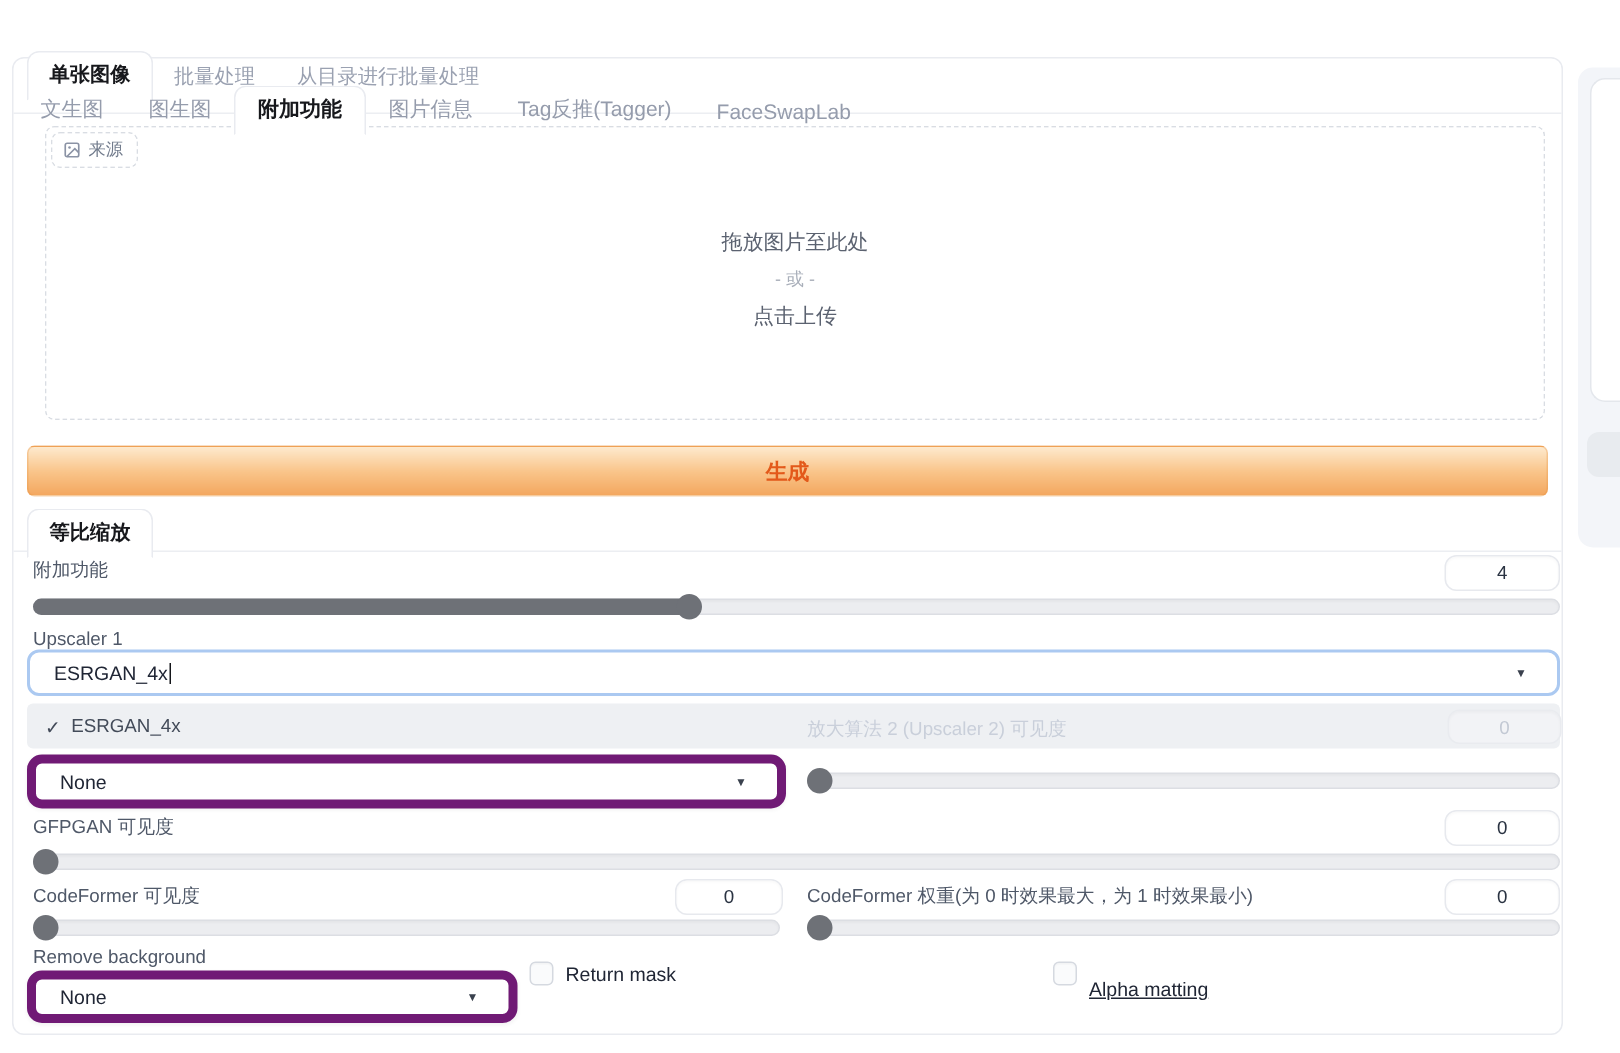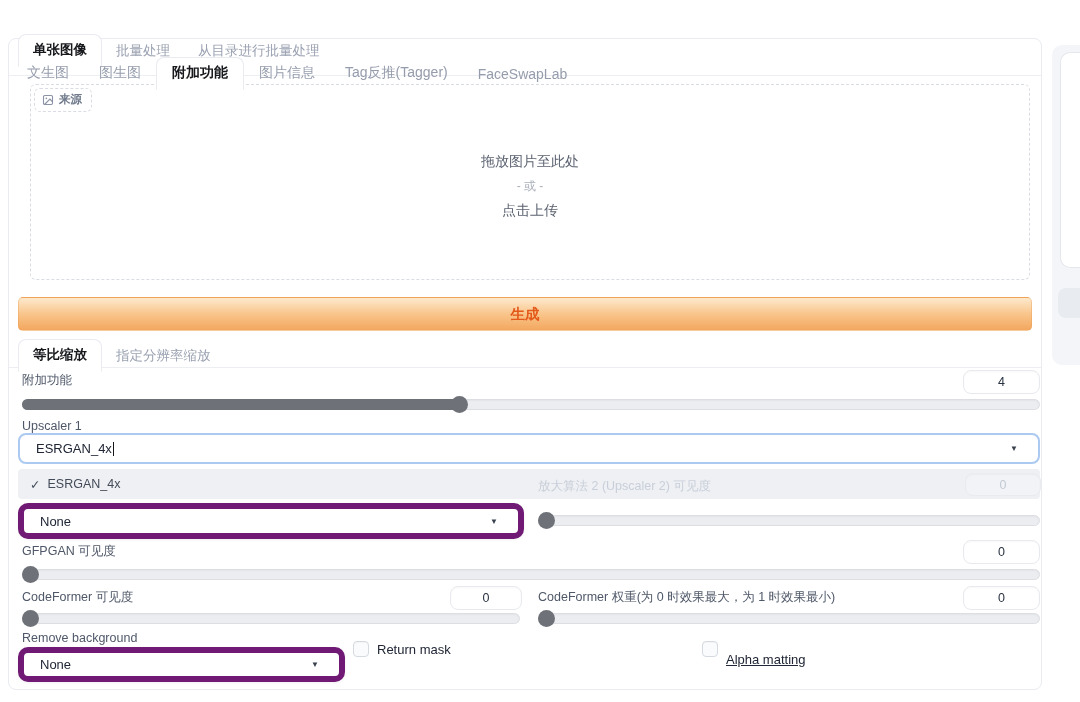--- a/index.html
+++ b/index.html
@@ -16,21 +16,21 @@
   .main-panel { position:absolute; left:8px; top:38px; width:1034px; height:652px; border:1px solid #e9ebf0; border-radius:8px; background:#fff; z-index:1; }
 
   
   .underline { position:absolute; height:1px; background:#eceef2; z-index:1; }
   .inner-tabs { position:absolute; display:flex; align-items:flex-end; z-index:2; }
   .inner-tab { padding:6px 14px 7px 14px; font-size:13.5px; color:#9aa1b1; white-space:nowrap; cursor:pointer; }
   .inner-tab.selected { color:#17181c; font-weight:bold; background:#fff; border:1px solid #e9ebf0; border-bottom:1px solid #fff; border-radius:8px 8px 0 0; }
 
   
   .drop-area { position:absolute; left:30px; top:84px; width:1000px; height:196px; border:1px dashed #d9dde3; border-radius:6px; z-index:2; }
-  .source-chip { position:absolute; left:3px; top:3px; display:flex; align-items:center; gap:5px; padding:3px 9px 4px 7px; border:1px dashed #d9dde3; border-radius:6px; background:#fff; color:#717b8c; font-size:11.5px;font-weight:bold; }
+  .source-chip { position:absolute; left:3px; top:3px; display:flex; align-items:center; gap:5px; padding:3px 9px 4px 7px; border:1px dashed #d9dde3; border-radius:6px; background:#fff; color:#717b8c; font-size:11.5px; }
   .drop-text { position:absolute; left:0; top:68px; width:100%; text-align:center; }
   .drop-text .l1, .drop-text .l3 { font-size:14px; color:#5b6270; }
   .drop-text .l2 { font-size:12px; color:#a9afba; margin:7px 0; }
 
   
   .generate-btn { position:absolute; left:18px; top:297px; width:1014px; height:34px; border-radius:5px;
     background:linear-gradient(180deg,#fde9cd 0%,#f9c489 52%,#f3a75f 100%);
     border:1px solid rgba(233,150,70,.35);
     display:flex; align-items:center; justify-content:center;
     font-size:14.5px; font-weight:bold; color:#e3591a; cursor:pointer; z-index:2; }
@@ -108,21 +108,20 @@
     </div>
   </div>
 
   <div class="generate-btn">
     <span>生成</span>
   </div>
 
   <div class="underline" style="left:9px; top:367px; width:1032px;"></div>
   <div class="inner-tabs" style="left:18px; top:339px;">
     <div class="inner-tab selected">等比缩放</div>
-    <div class="inner-tab">指定分辨率缩放</div>
   </div>
 
   <div class="field-label" style="left:22px; top:372px;">附加功能</div>
   <input class="num-input" style="left: 963px; top: 370px; width: 77px; height: 24px;" value="4">
   <div class="slider" style="left:22px; top:396px; width:1018px;">
     <div class="track"></div>
     <div class="fill" style="width: 43%;"></div>
     <div class="handle" style="left: max(0px, 43% - 9px);"></div>
   </div>
 

